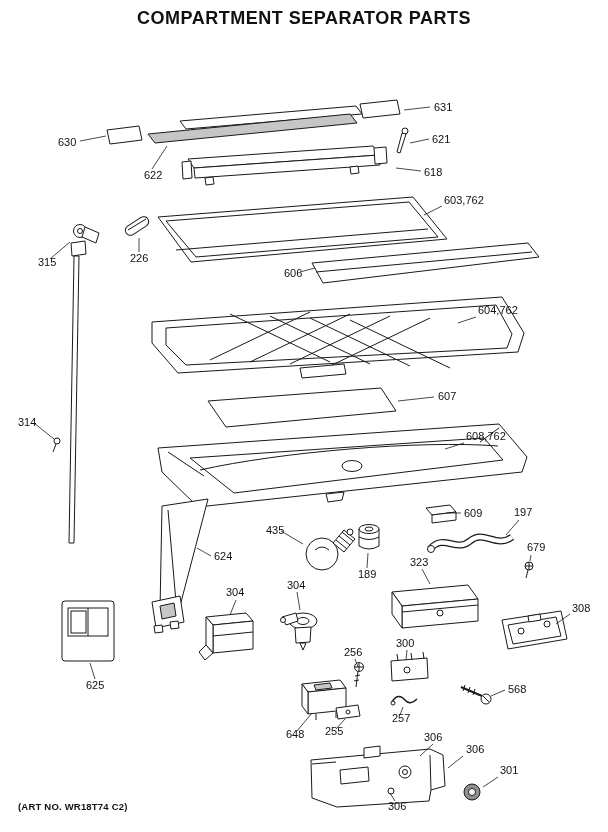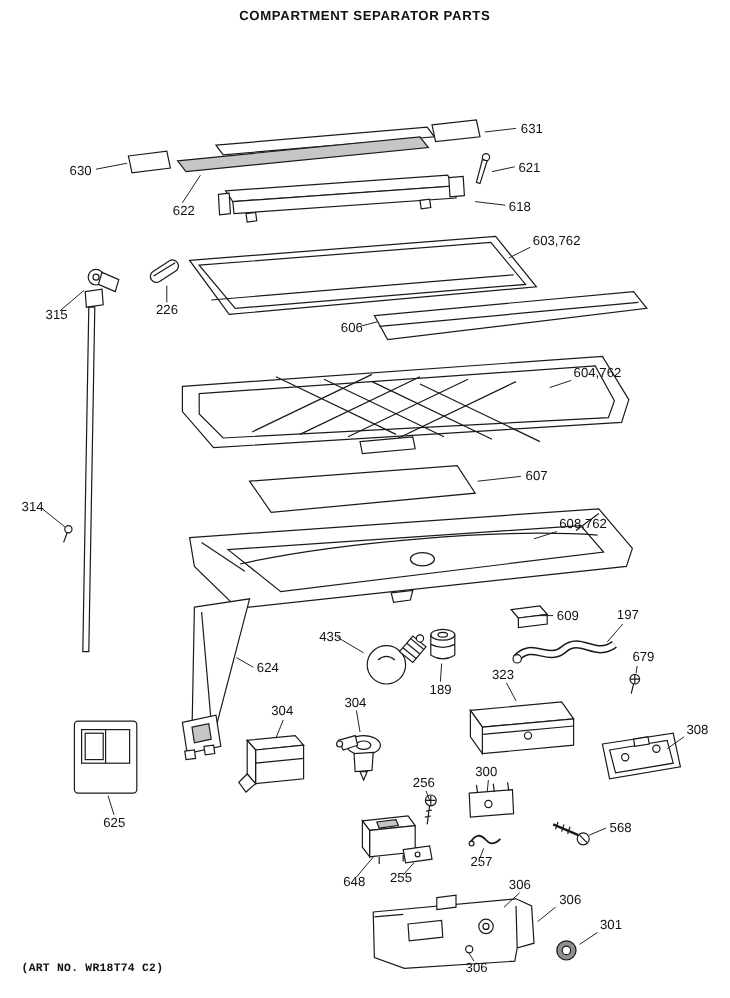--- a/index.html
+++ b/index.html
@@ -1,18 +1,18 @@
 <!DOCTYPE html>
 <html><head>
 <meta charset="utf-8">
 <style>
   html,body{margin:0;padding:0;background:#ffffff;}
   .page{position:relative;width:608px;height:832px;background:#ffffff;font-family:"Liberation Sans",sans-serif;overflow:hidden;}
-  .title{position:absolute;top:8px;left:0;width:100%;text-align:center;font-size:11px;font-weight:600;letter-spacing:.5px;color:#111;}
-  .artno{position:absolute;left:18px;bottom:20px;font-size:9.5px;font-weight:bold;color:#111;letter-spacing:.2px;font-family:Liberation Mono, monospace;}
+  .title{position:absolute;top:8px;left:0;width:100%;text-align:center;font-size:18px;font-weight:600;letter-spacing:.5px;color:#111;}
+  .artno{position:absolute;left:18px;bottom:20px;font-size:9.5px;font-weight:bold;color:#111;letter-spacing:.2px;}
   svg{position:absolute;top:0;left:0;}
   svg text{font-family:"Liberation Sans",sans-serif;font-size:11px;fill:#111;}
   .part{fill:#ffffff;stroke:#1a1a1a;stroke-width:1;}
   .dark{fill:#c6c6c6;stroke:#1a1a1a;stroke-width:1;}
   .ln{stroke:#1a1a1a;stroke-width:1;fill:none;}
 </style>
 </head>
 <body>
 
 <div class="page">

